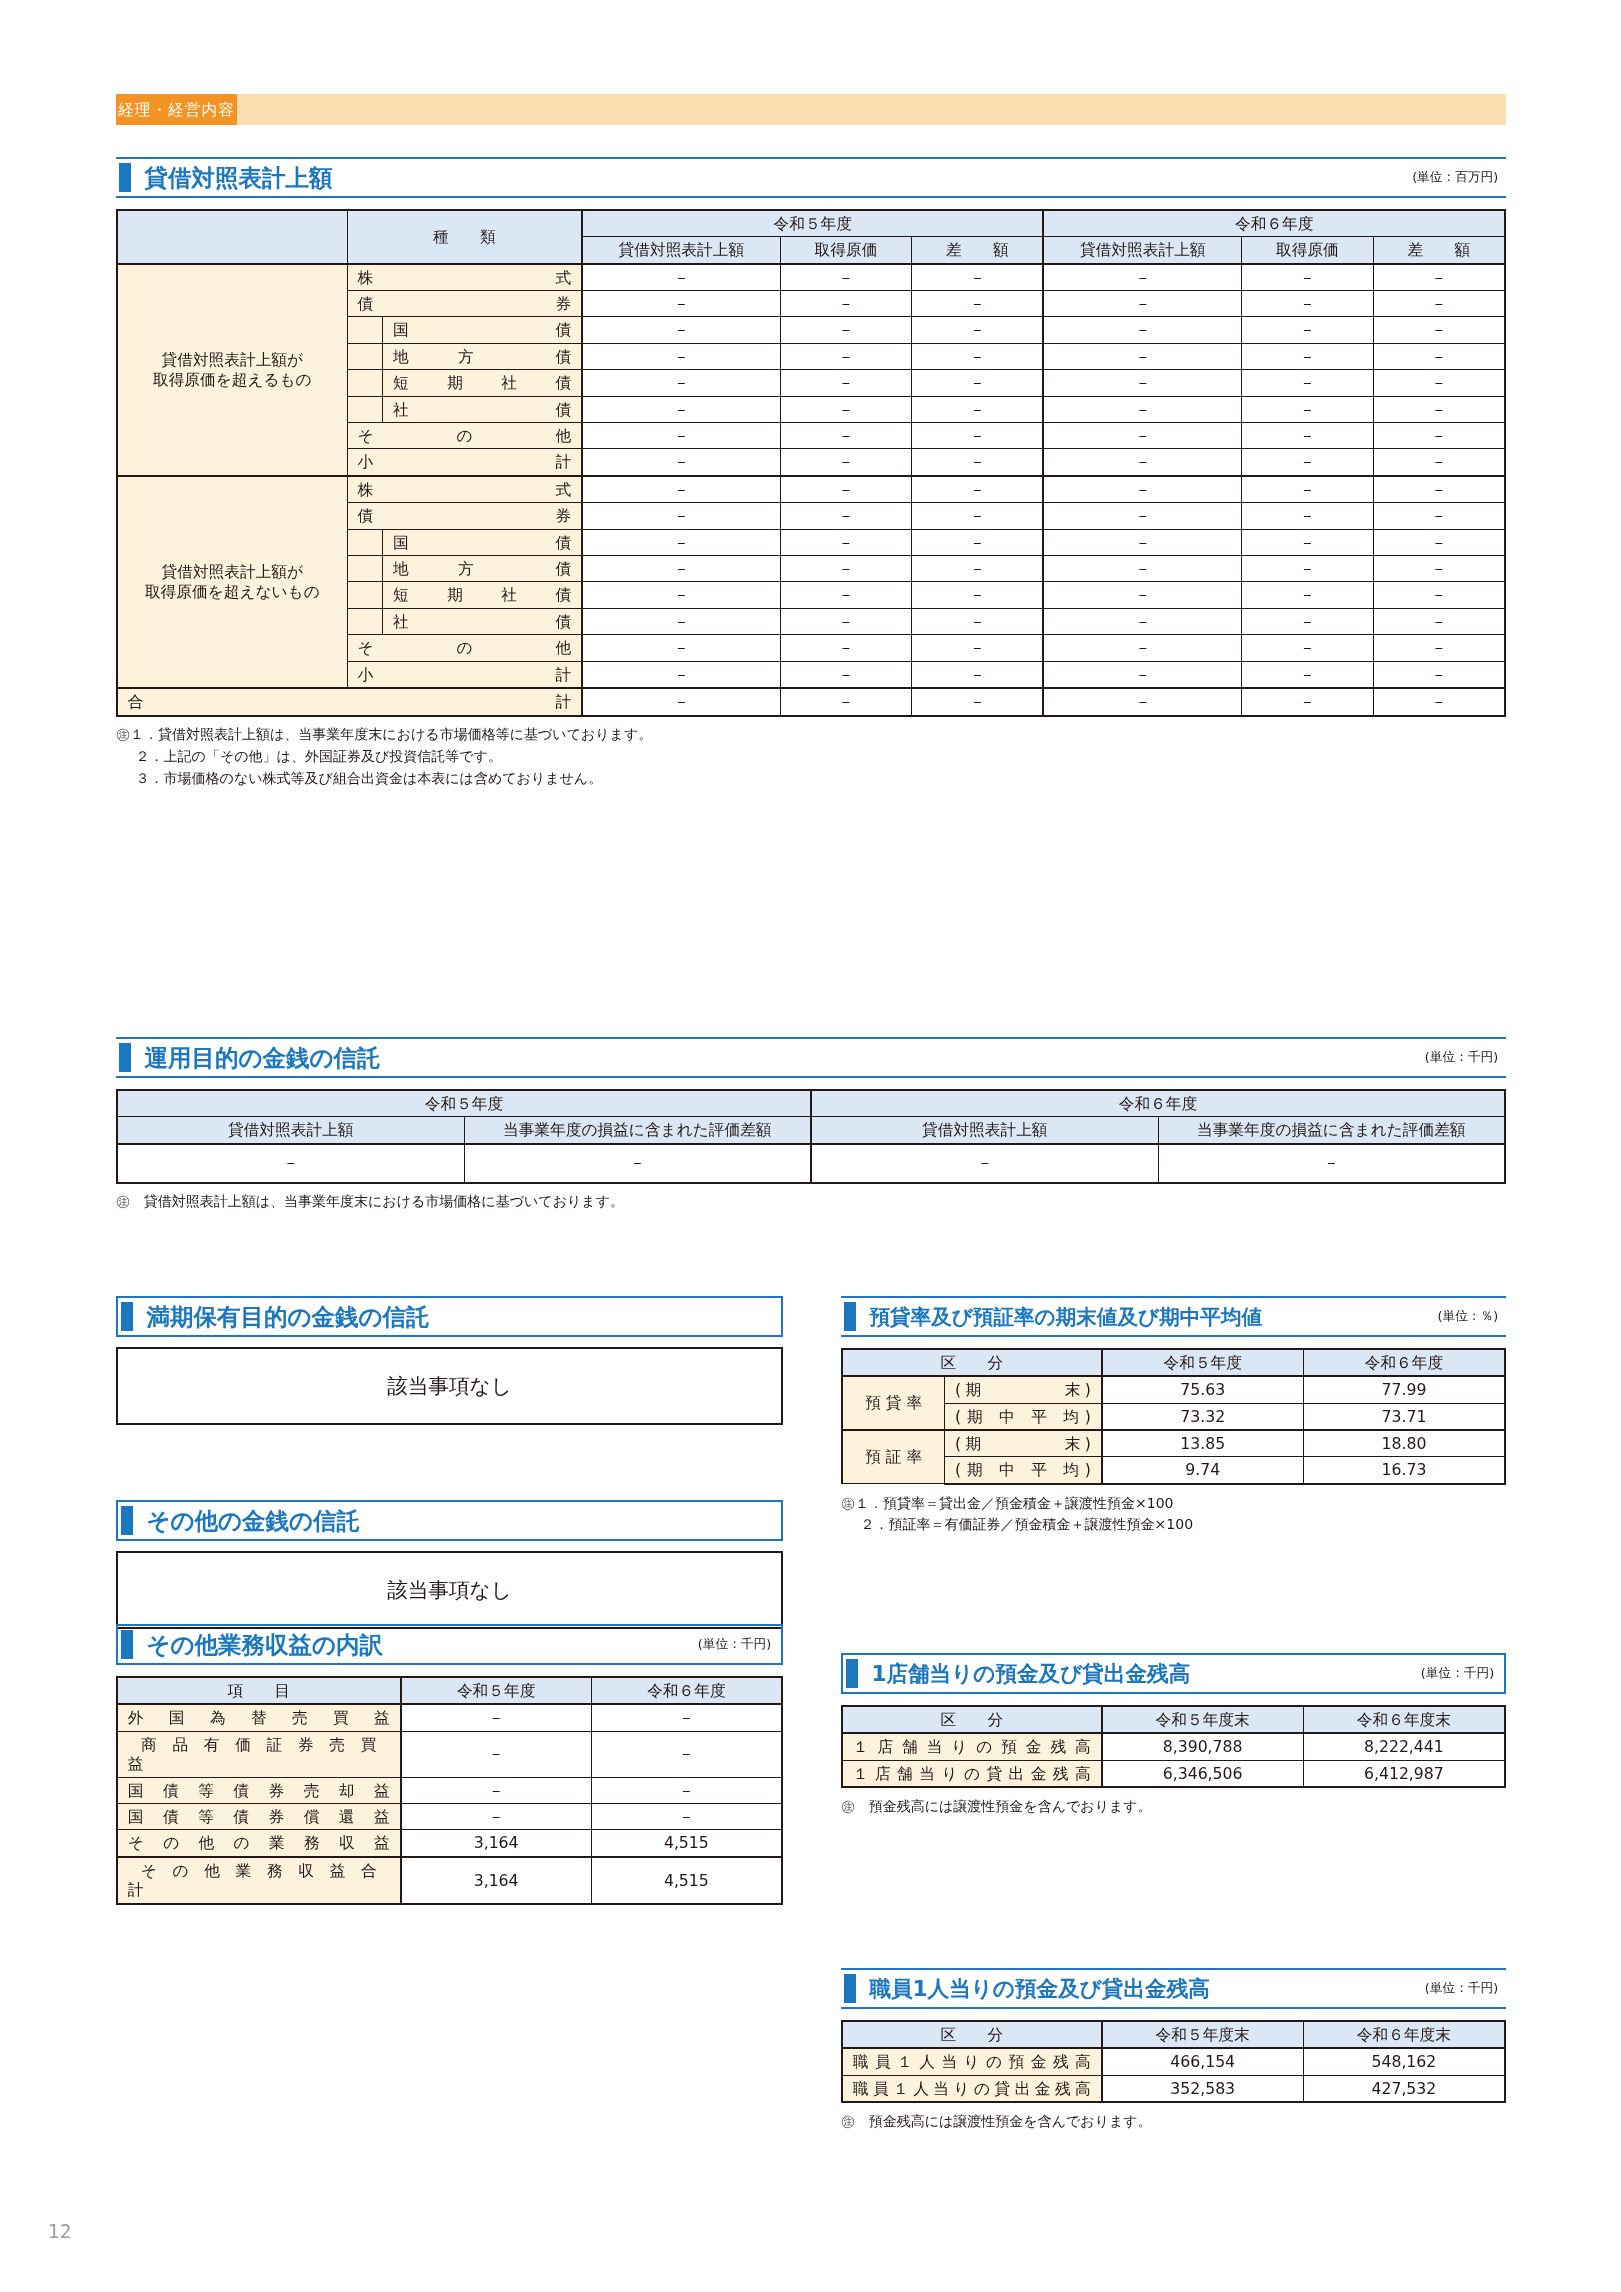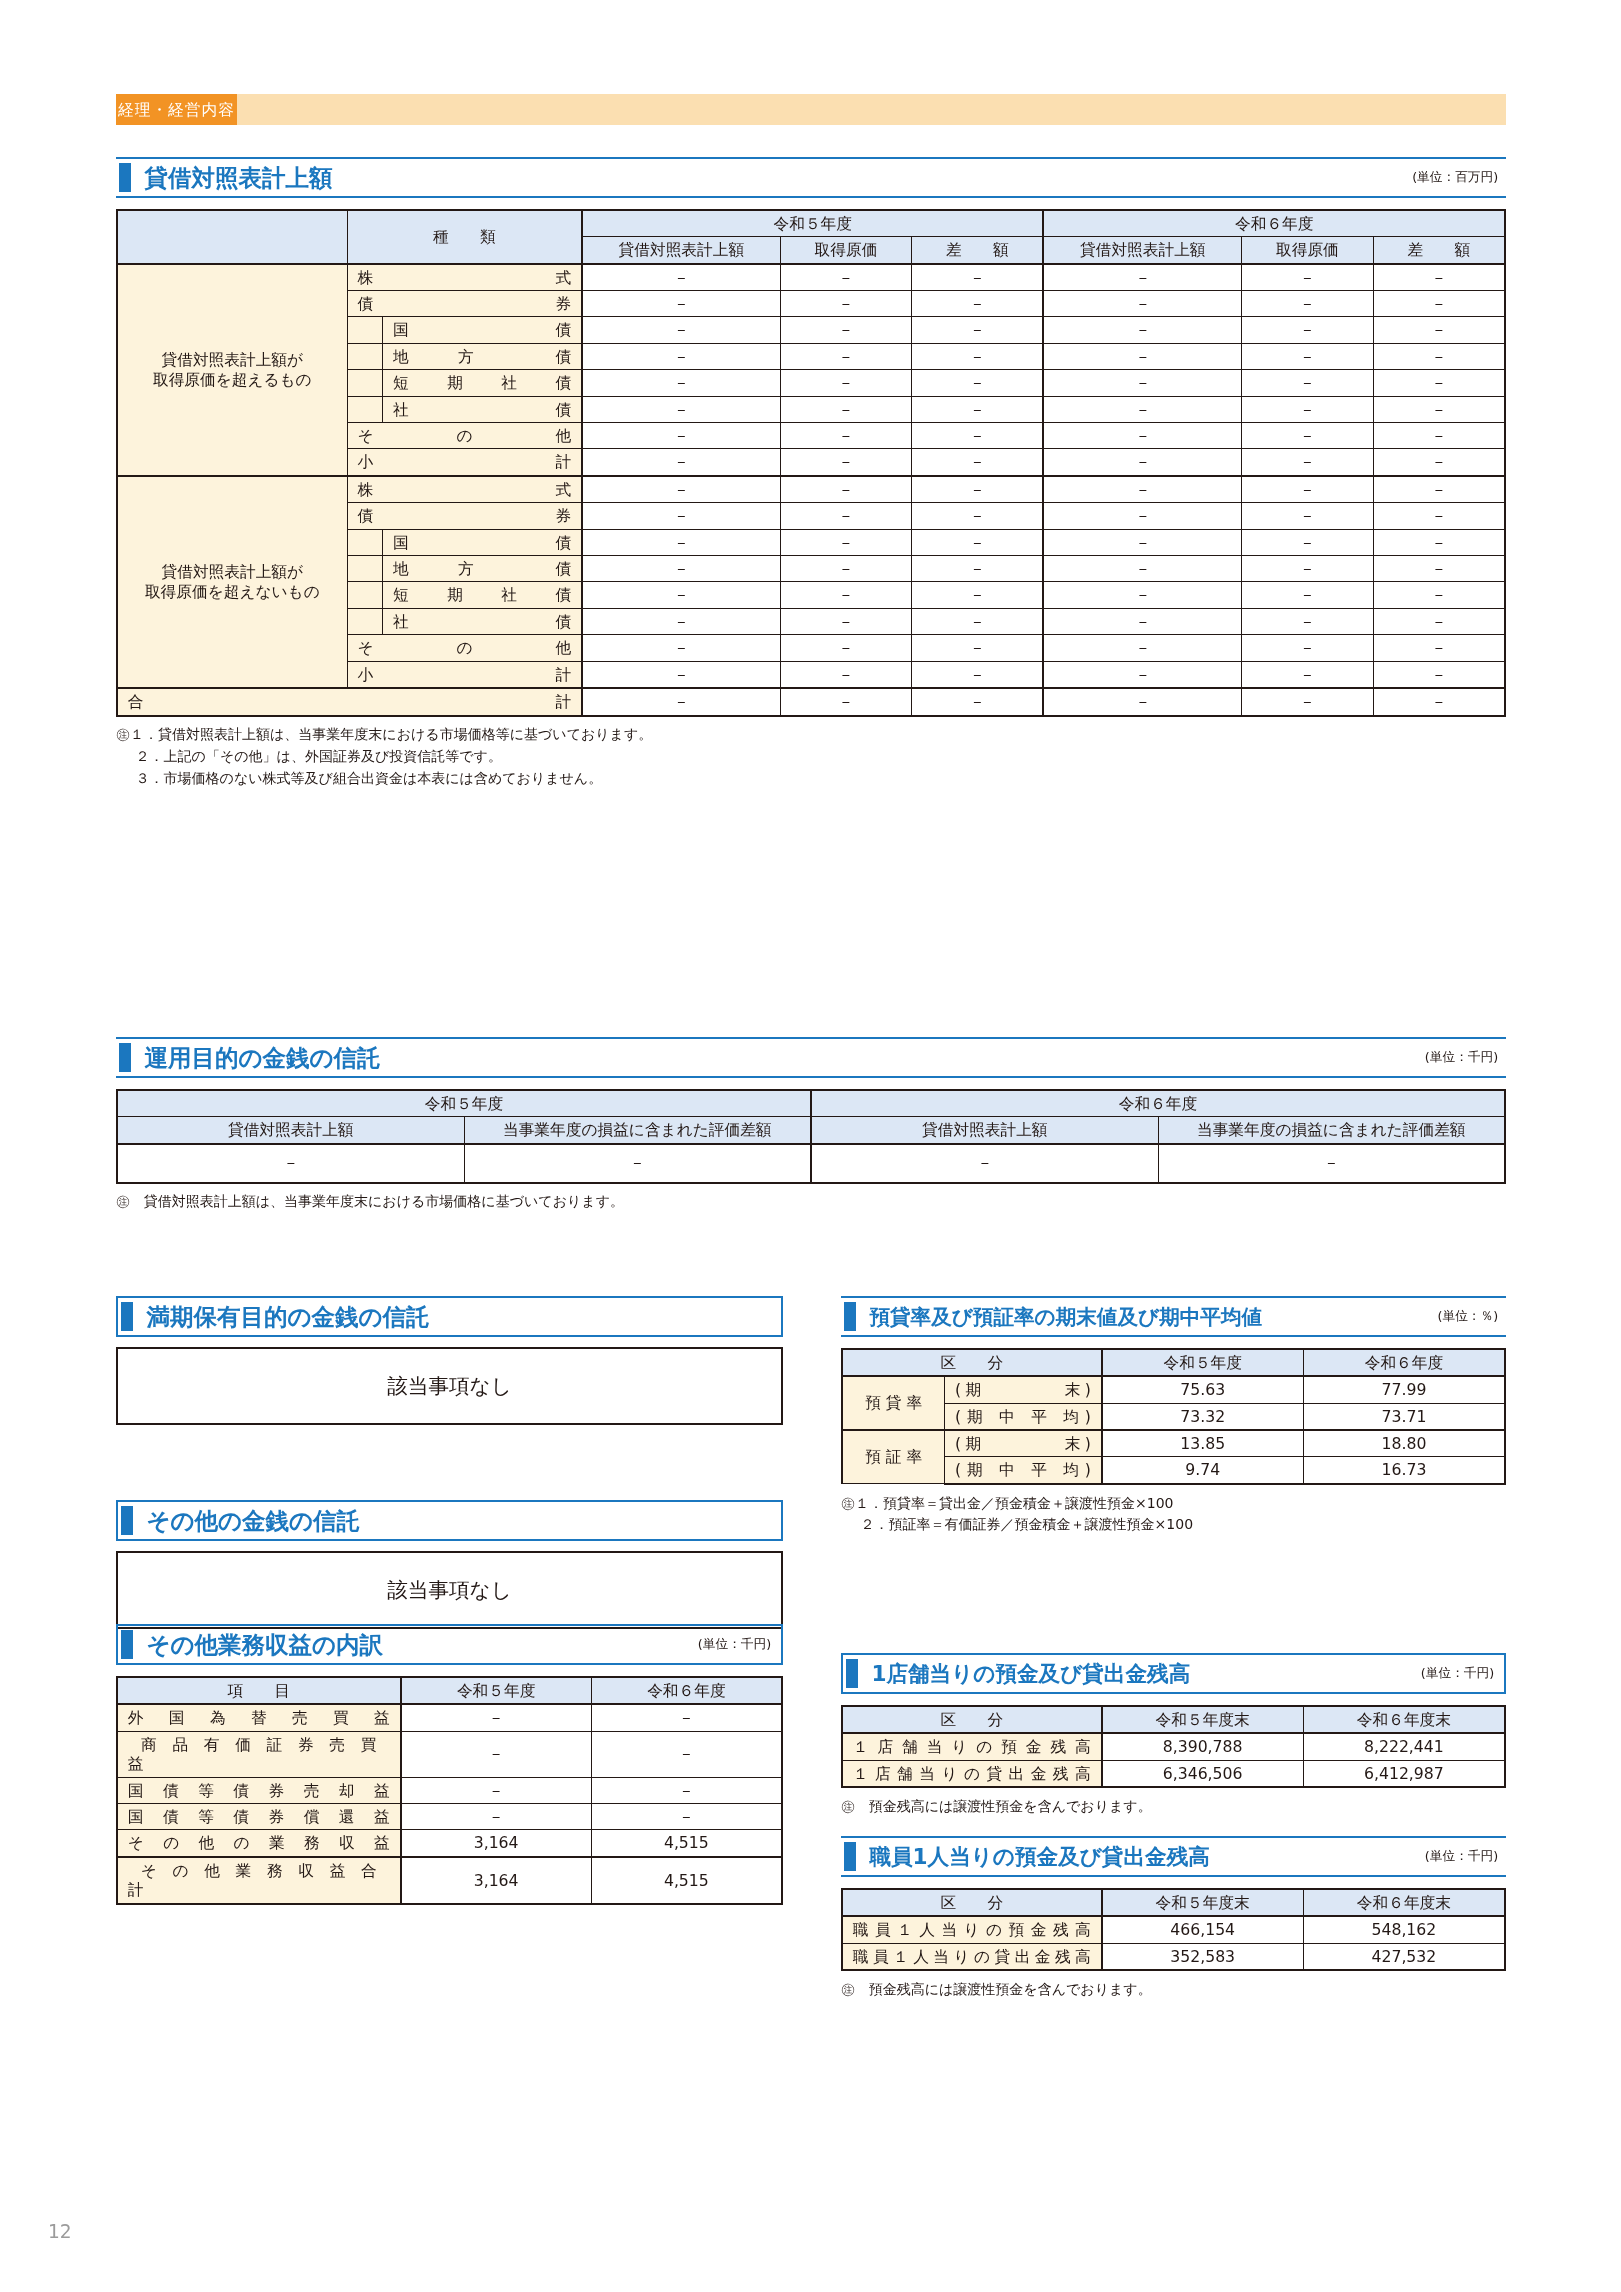--- a/index.html
+++ b/index.html
@@ -157,21 +157,21 @@
   .blk { position: absolute; }
 
   #blk-other-securities { left: 116px; top: 157px; width: 1390px; }
   #blk-trust-mgmt      { left: 116px; top: 1037px; width: 1390px; }
   #blk-trust-hold      { left: 116px; top: 1296px; width: 667px; }
   #blk-trust-other     { left: 116px; top: 1500px; width: 667px; }
   #blk-other-income    { left: 116px; top: 1624px; width: 667px; }
 
   #blk-ratios          { left: 841px; top: 1296px; width: 665px; }
   #blk-per-branch      { left: 841px; top: 1653px; width: 665px; }
-  #blk-per-staff       { left: 841px; top: 1836px; width: 665px; }
+  #blk-per-staff       { left: 841px; top: 1968px; width: 665px; }
   .tbl-wrap { margin-top: 10.8px; }
 </style>
 </head>
 <body>
 
 <div class="page">
 
   <div class="cat-bar">
     <div class="cat-tab">経理・経営内容</div>
   </div>

